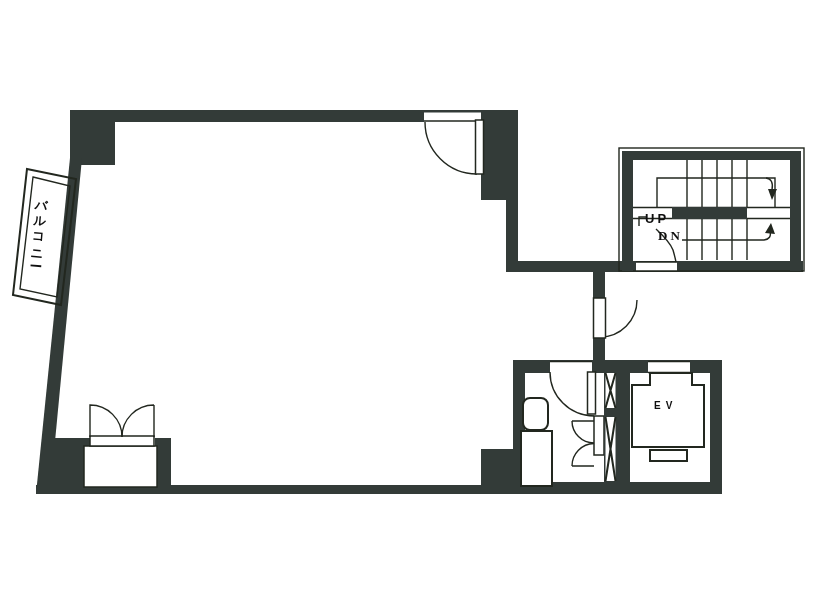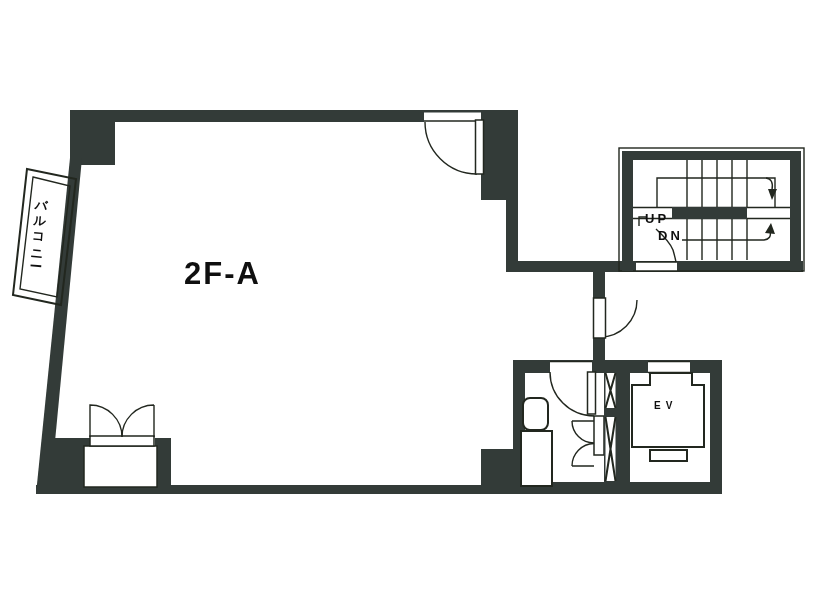--- a/index.html
+++ b/index.html
@@ -26,21 +26,21 @@
   .arrowhead{fill:var(--line);stroke:none;}
   .lbl{
     position:absolute;
     color:var(--text);
     font-family:"Liberation Sans", sans-serif;
     line-height:1;
     white-space:nowrap;
   }
   .lbl-room{left:184px;top:258px;font-size:31px;font-weight:bold;letter-spacing:2px;}
   .lbl-up{left:645px;top:212px;font-size:13px;font-weight:bold;letter-spacing:3px;text-align:right;}
-  .lbl-dn{left:658px;top:229px;font-size:13px;font-weight:bold;letter-spacing:3px;}
+  .lbl-dn{left:658px;top:229px;font-size:13px;font-weight:bold;letter-spacing:3px;font-family:Liberation Serif, serif;}
   .lbl-ev{left:654px;top:401px;font-size:10px;font-weight:bold;letter-spacing:5px;}
   .lbl-balcony{
     left:36px;top:190px;
     font-size:12.5px;font-weight:bold;letter-spacing:3px;
     writing-mode:vertical-rl;
     transform:rotate(5deg);
     transform-origin:top left;
     height:104px;
   }
 </style>
@@ -153,19 +153,18 @@
 
       <g>
         <rect class="white" x="648" y="361" width="42" height="12"></rect>
         <path class="thin" d="M648,361.5 H690 M648,372.5 H690"></path>
         <path class="fixture" d="M632,385 H650 V373 H692 V385 H704 V447 H632 Z"></path>
         <rect class="fixture" x="650" y="450" width="37" height="11"></rect>
       </g>
     </g>
   </svg>
 
-  <div class="lbl lbl-room">2F-A</div>
   <div class="lbl lbl-balcony">バルコニー</div>
   <div class="lbl lbl-up">UP</div>
   <div class="lbl lbl-dn">DN</div>
   <div class="lbl lbl-ev">EV</div>
 
 </div>
 
 </body></html>

